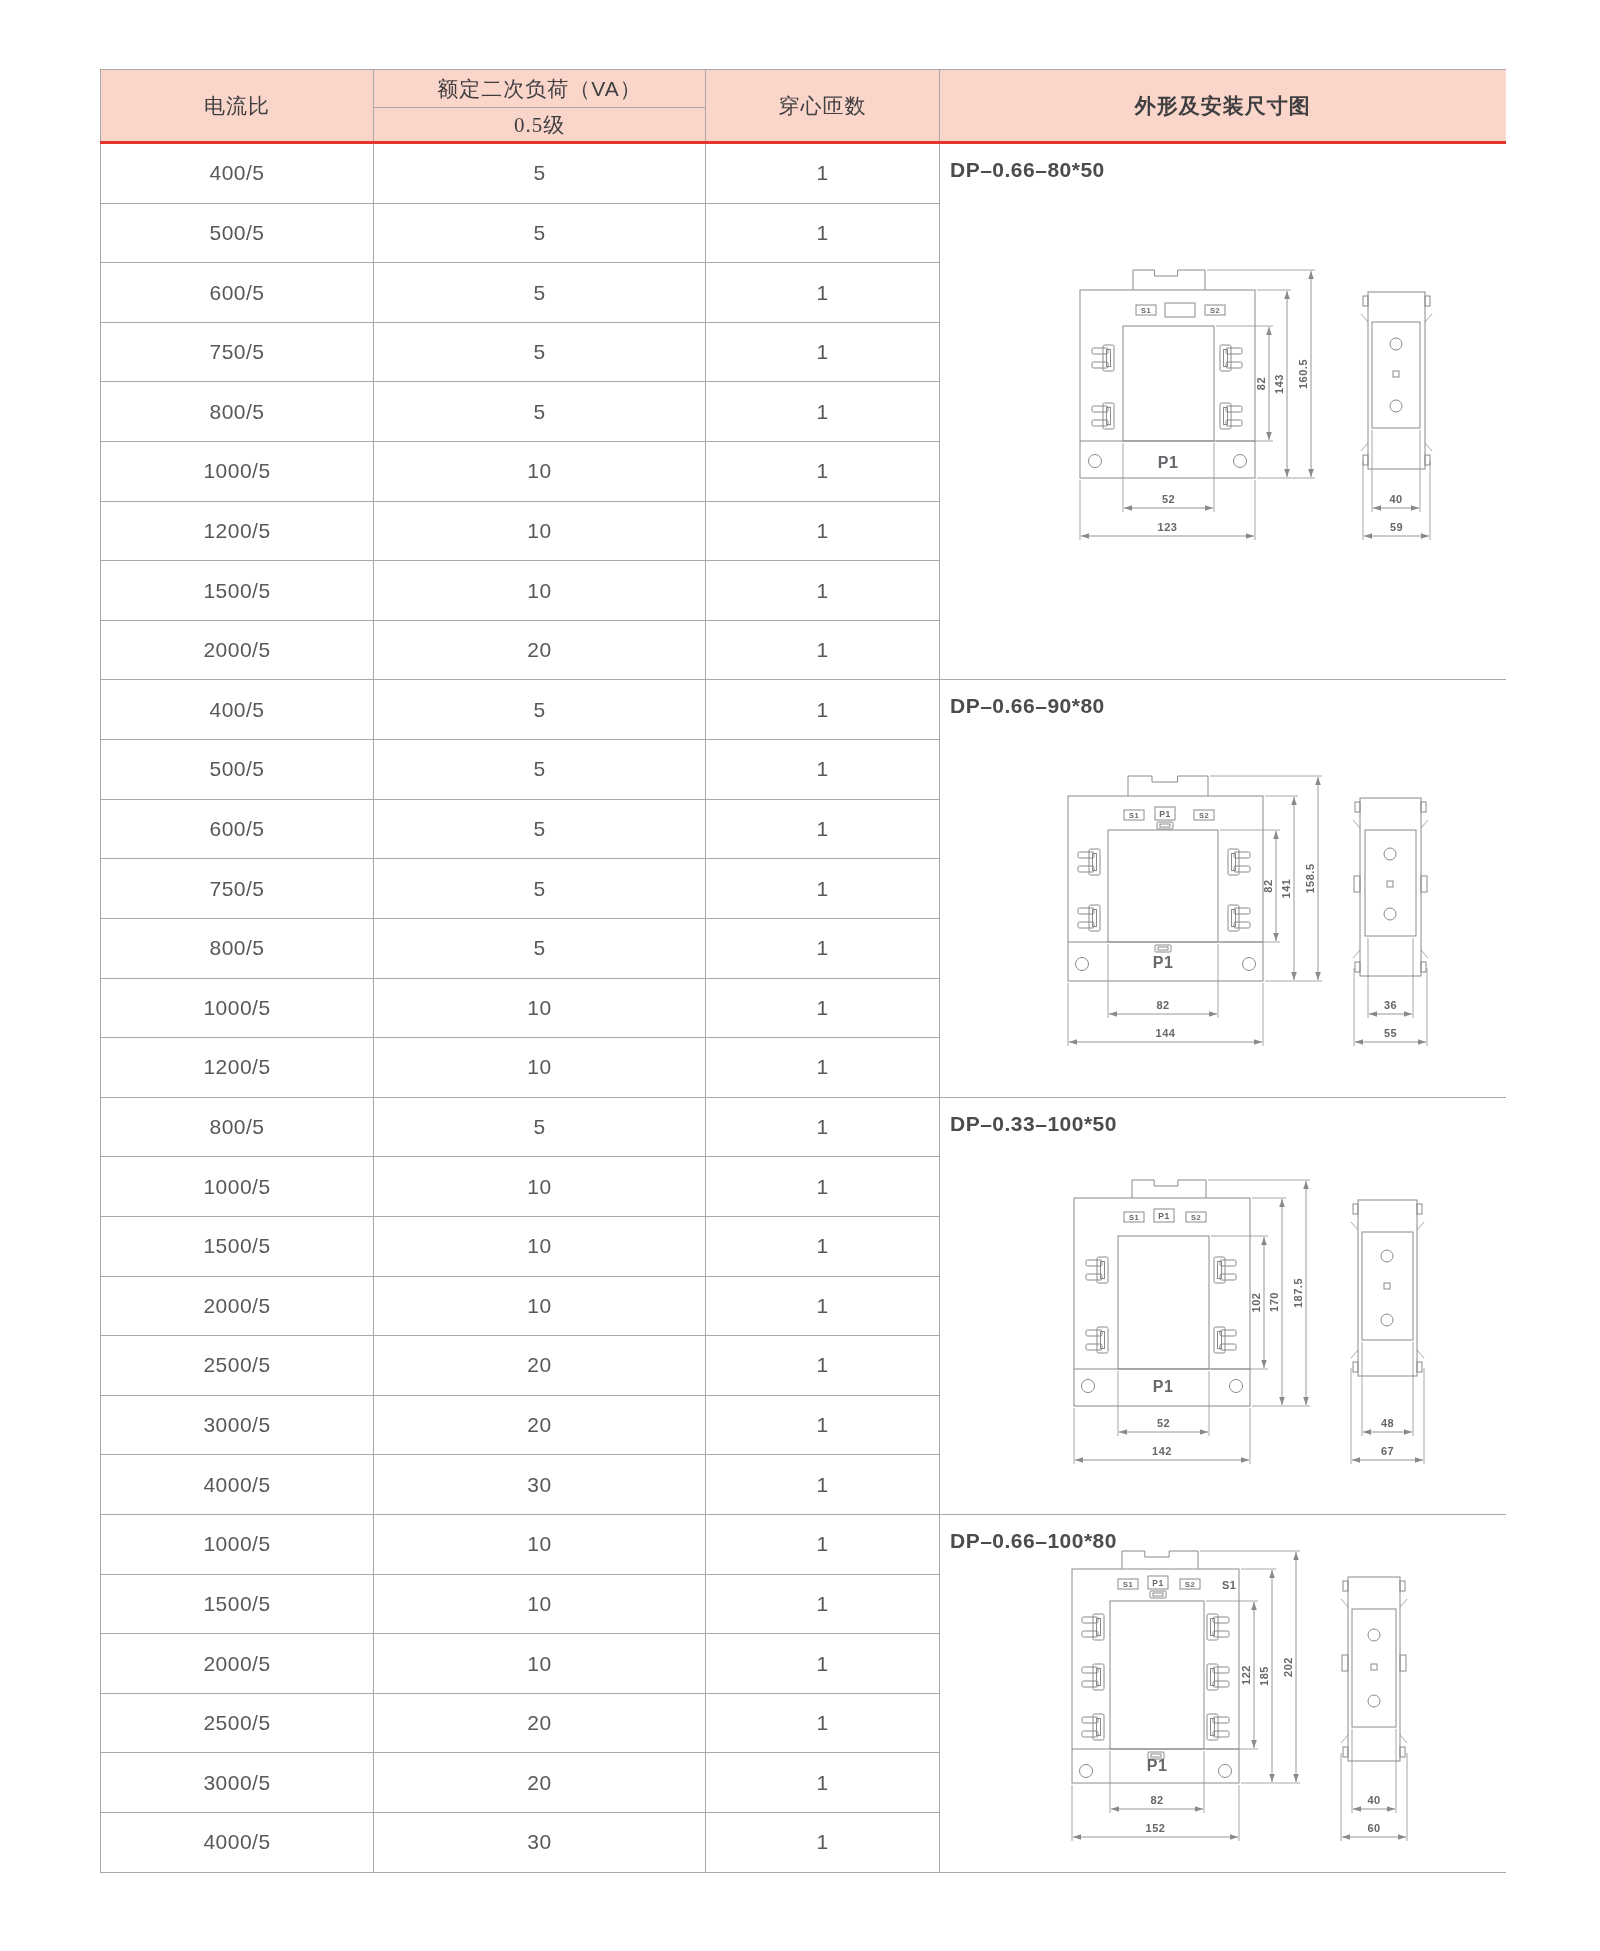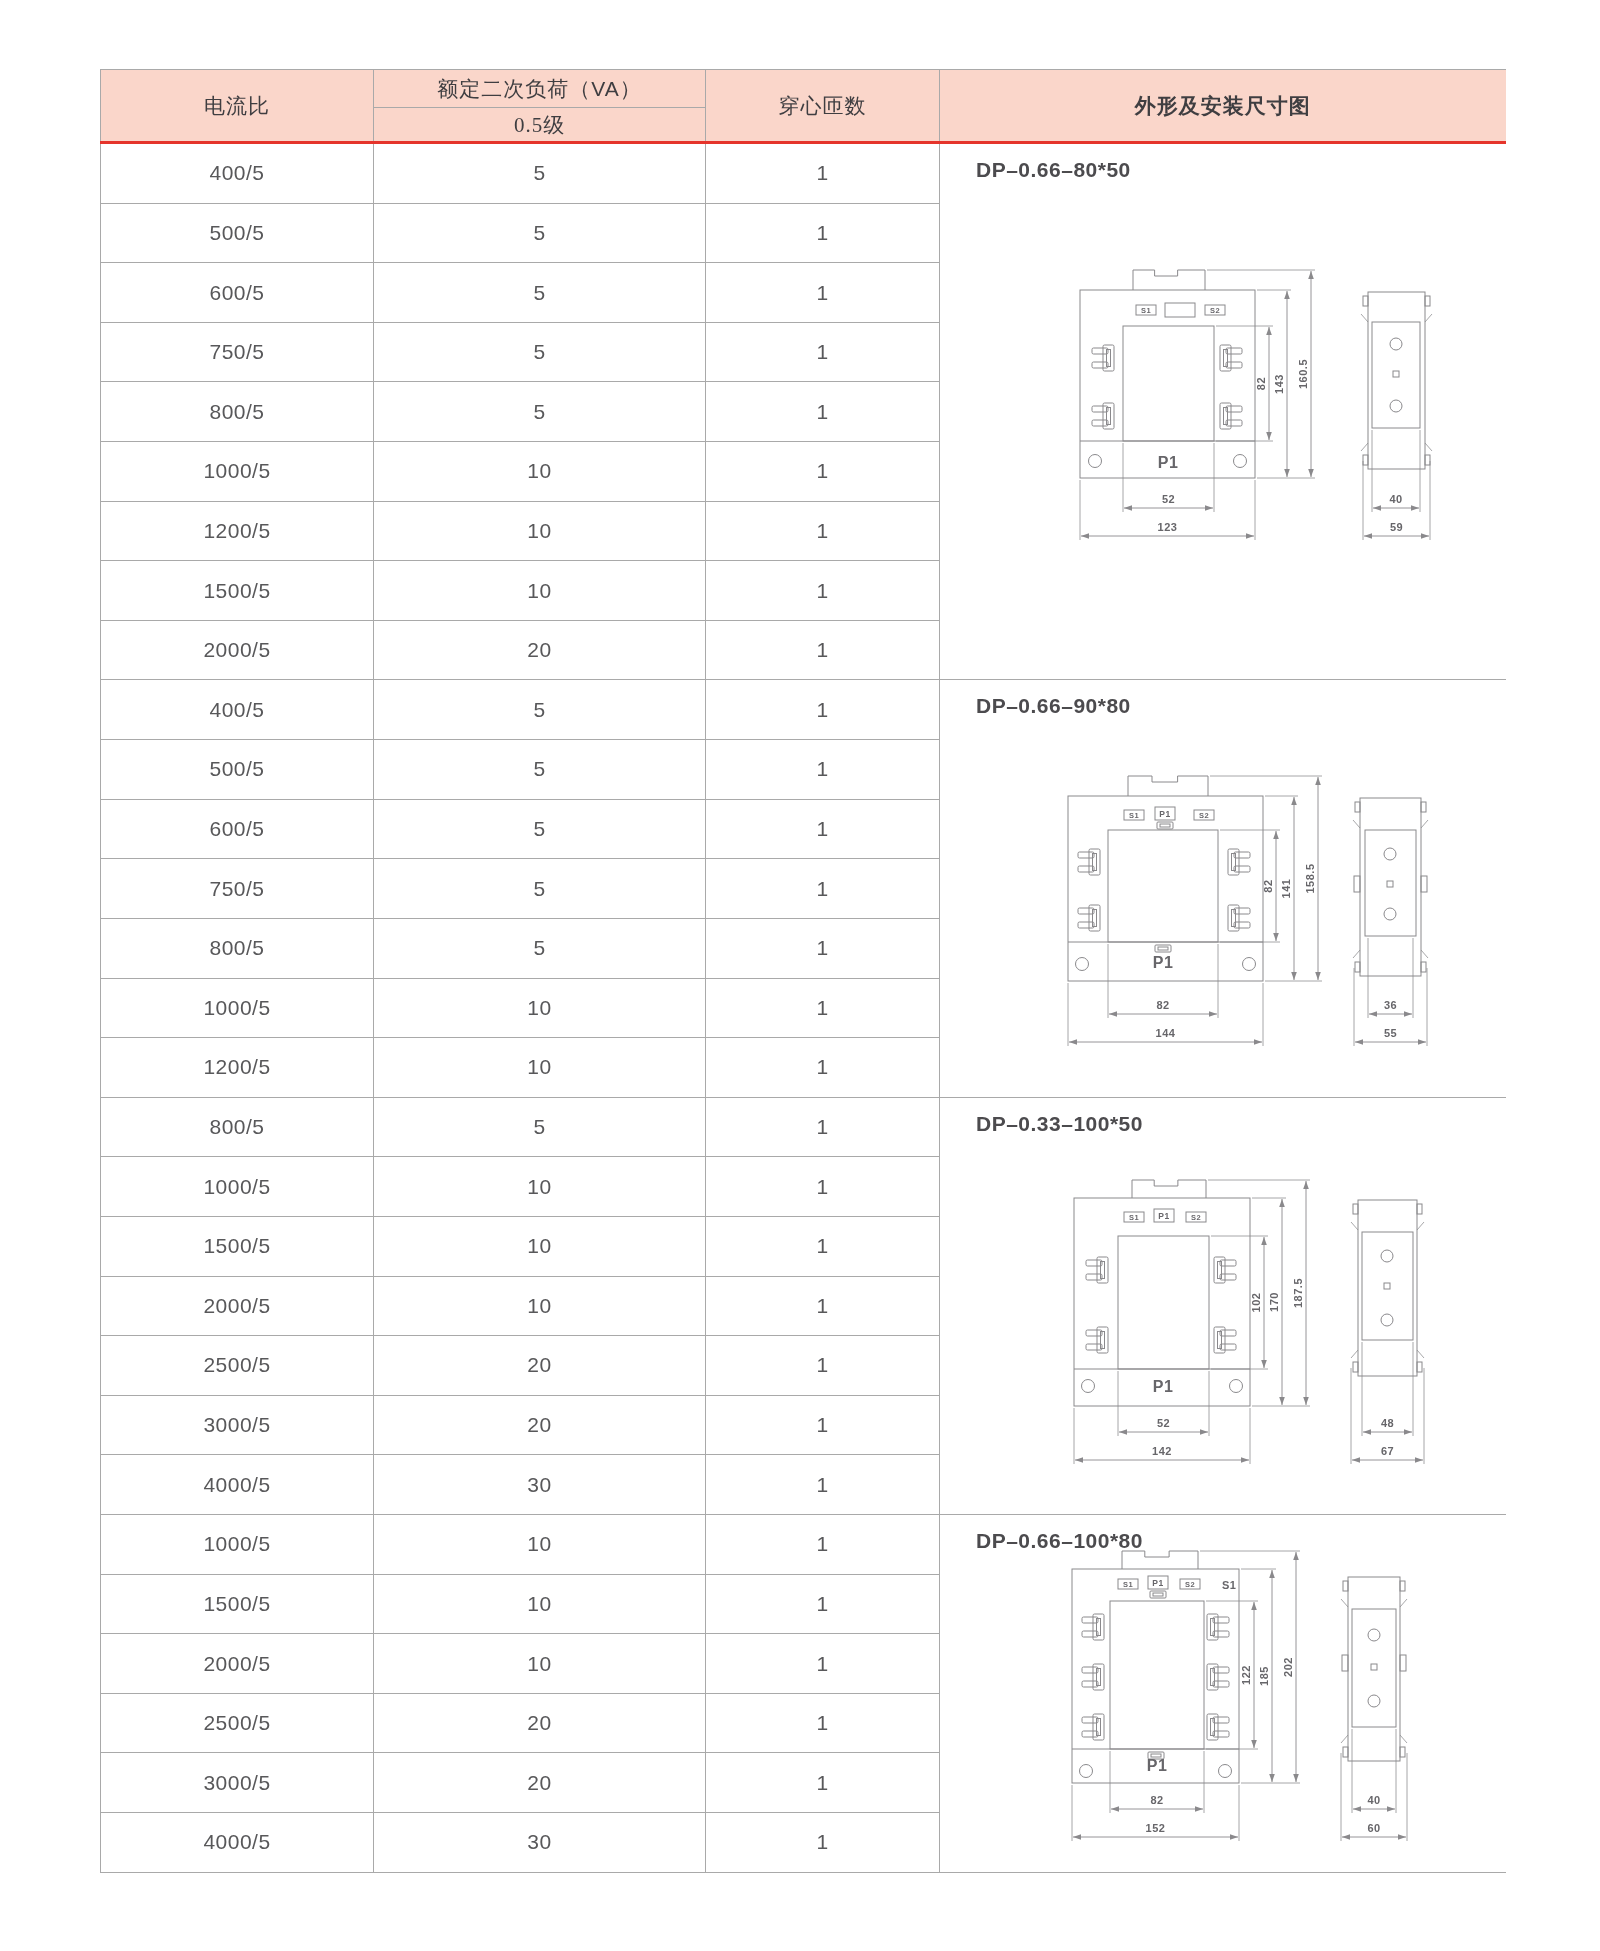--- a/index.html
+++ b/index.html
@@ -9,21 +9,21 @@
   th{background:var(--hbg);font-weight:400;font-size:21px;color:var(--htext);
      border:1px solid var(--bdr);padding:0;letter-spacing:1px;}
   tr.h1 th{height:37px;}
   tr.h2 th{height:33px;font-family:Liberation Serif, serif;}
   th.hb{border-bottom:3px solid var(--red);}
   th.ht{border-bottom:1px solid var(--bdr);}
   th.noright, td.noright{border-right:none;font-weight:bold;}
   td{border:1px solid var(--bdr);padding:0;height:58.62px;text-align:center;
      font-size:21px;color:var(--ctext);letter-spacing:0.5px;}
   td.dcell{position:relative;vertical-align:top;text-align:left;}
-  .dg-title{position:absolute;left:36px;top:14px;font-size:21px;color:#4c4b4e;letter-spacing:0.5px;white-space:nowrap;}
+  .dg-title{position:absolute;left:10px;top:14px;font-size:21px;color:#4c4b4e;letter-spacing:0.5px;white-space:nowrap;}
   svg.draw{position:absolute;overflow:visible;}
   svg .ln{fill:none;stroke:var(--line);stroke-width:1;}
   svg .xl{stroke:var(--line);stroke-width:0.75;}
   svg .dl{stroke:var(--line);stroke-width:0.9;}
   svg text{fill:#67666a;font-family:"Liberation Sans",sans-serif;}
 </style>
 </head>
 <body>
 
 <div class="page">

